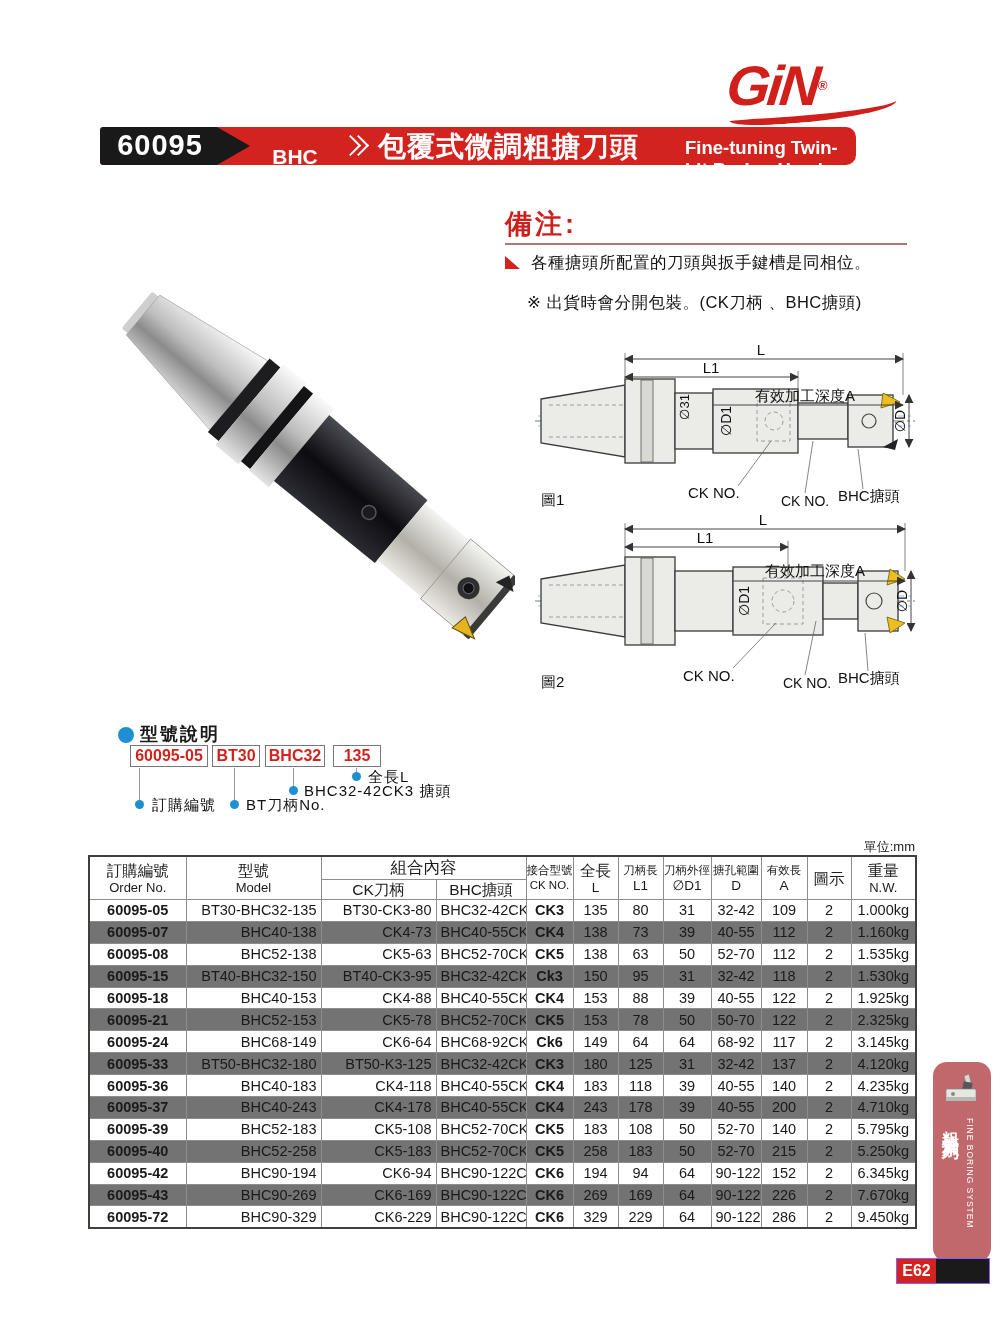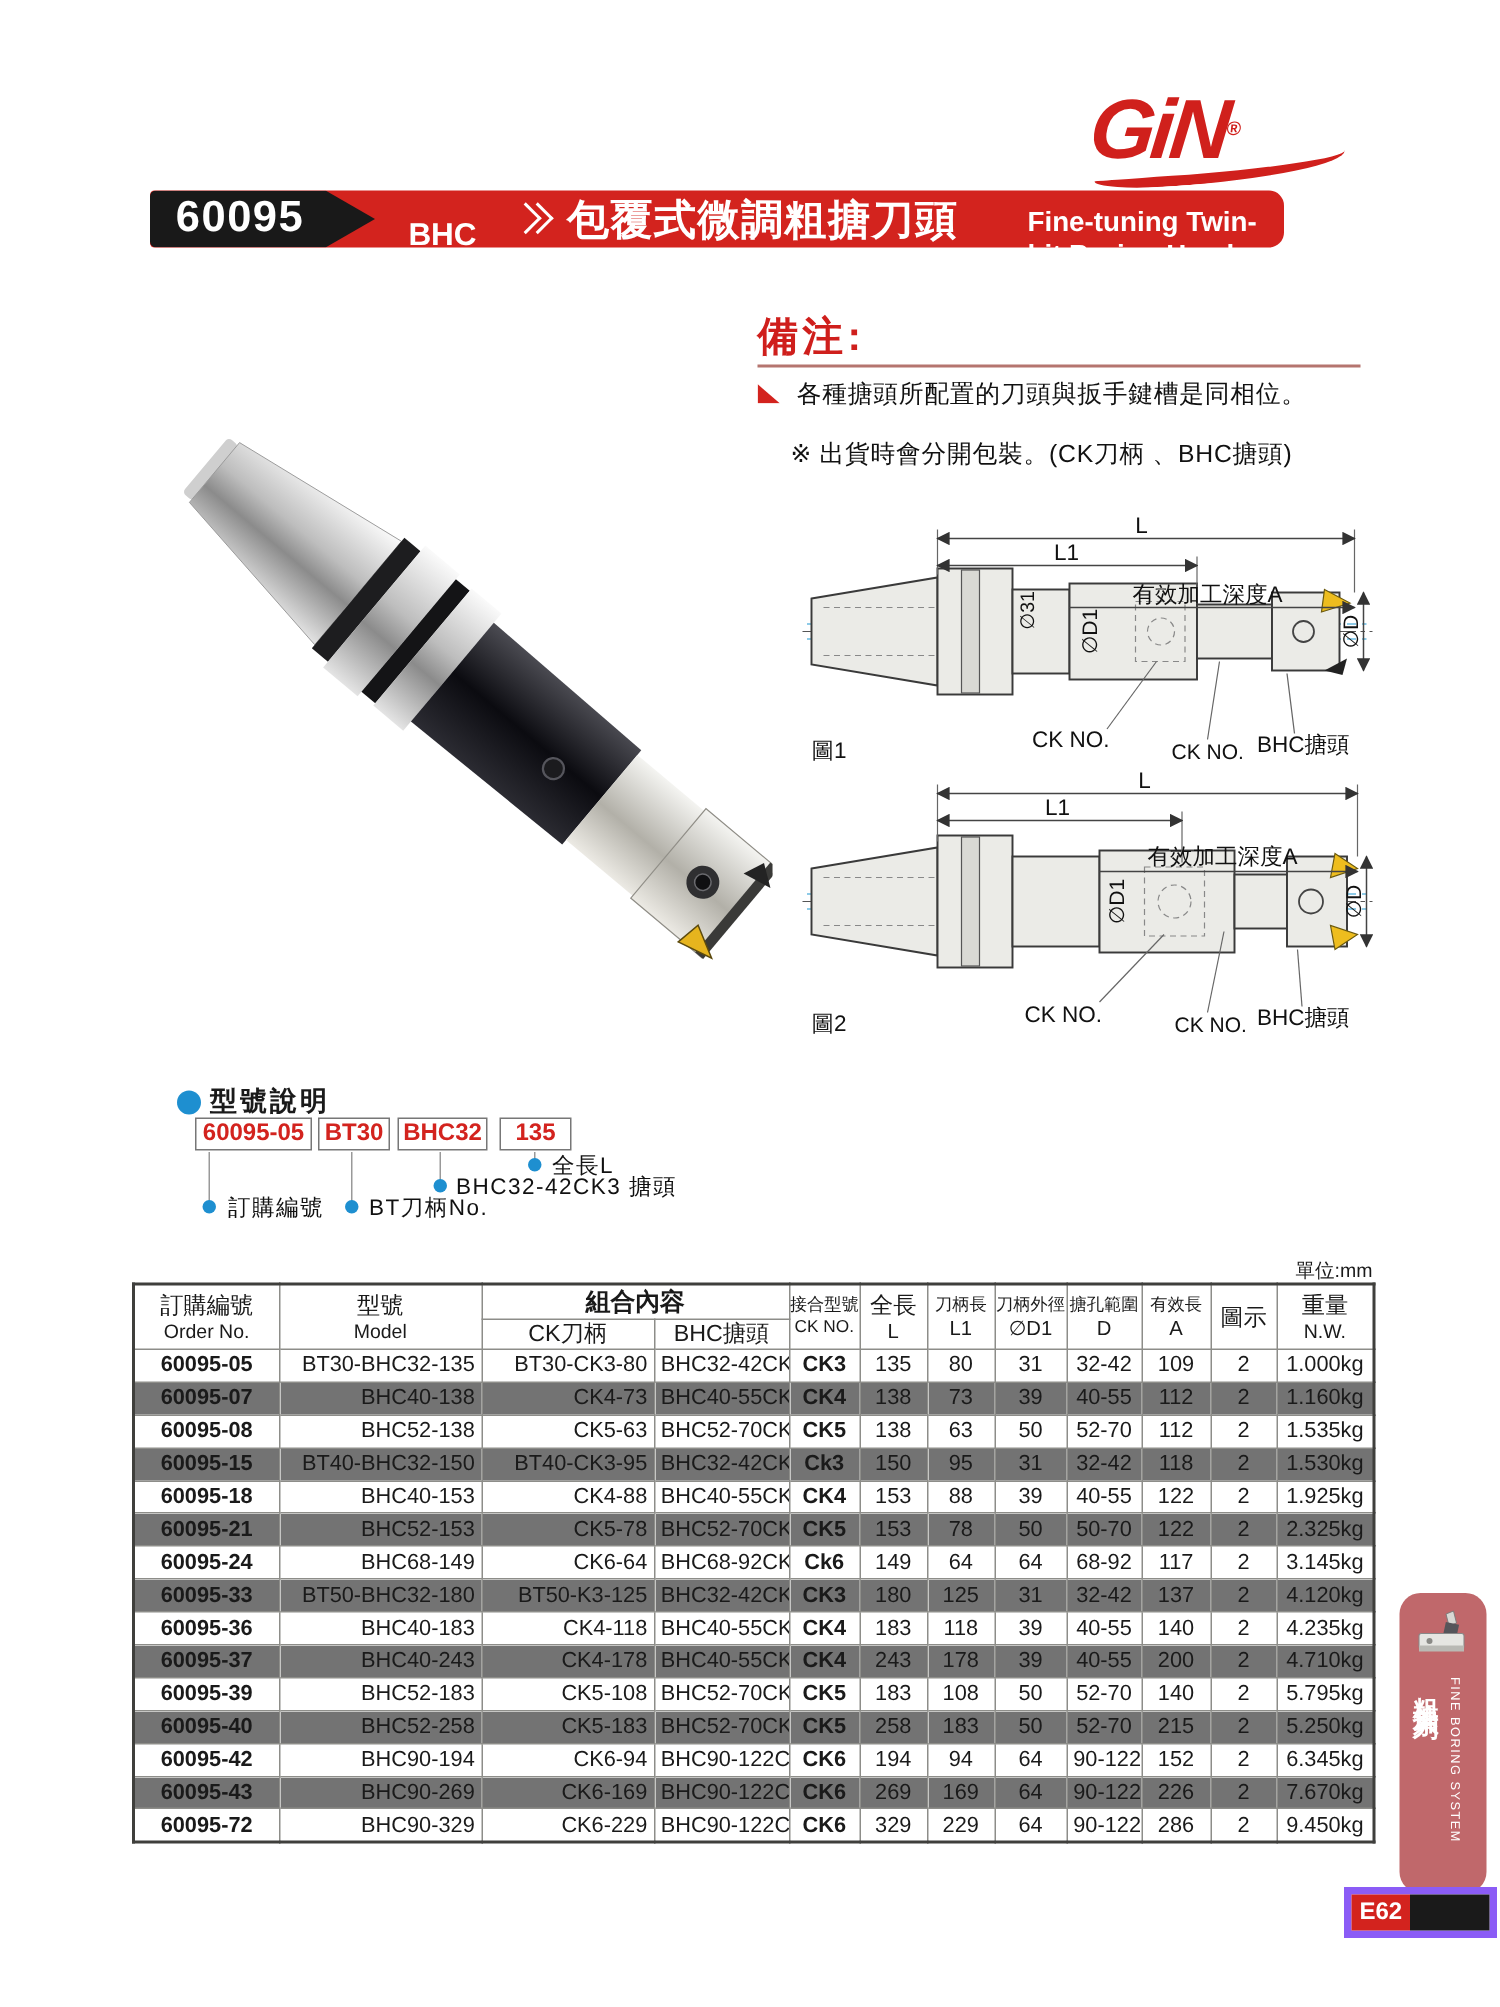--- a/index.html
+++ b/index.html
@@ -63,41 +63,41 @@
   #spec-table{position:absolute;left:88px;top:855px;width:827px;border-collapse:collapse;
         table-layout:fixed;background:#fff;border:2px solid #3f3f3c;}
   #spec-table th,#spec-table td{border:1px solid #8d8d89;padding:0;white-space:nowrap;overflow:hidden;}
   #spec-table thead th{border-bottom-width:1.5px;}
   #spec-table td{height:20.9px;font-size:14.5px;padding:0 4px;}
   #spec-table tr.alt{background:#737373;}
   .h-zh{font-size:15.5px;font-weight:normal;line-height:19px;}
   .h-zh-s{font-size:11.5px;font-weight:normal;line-height:15px;}
   .h-en{font-size:13px;font-weight:normal;line-height:16px;}
   .h-sym{font-size:13.5px;font-weight:normal;line-height:16px;}
-  .grp{font-size:16.5px;font-weight:bold;}
+  .grp{font-size:16.5px;font-weight:normal;}
   td.c0{font-weight:bold;text-align:center;font-size:15px;}
   td.c1{text-align:right;padding-right:7px;}
   td.c2{text-align:right;padding-right:5px;font-size:13.5px;}
   td.c3{text-align:center;font-size:12px;}
   td.c4{text-align:center;font-weight:bold;font-size:15px;}
   td.c5,td.c6,td.c7,td.c9,td.c10{text-align:center;}
   td.c8{text-align:center;font-size:12px;}
   td.c11{text-align:center;font-size:13.5px;}
 
   
   .sidetab{position:absolute;left:933px;top:1062px;width:58px;height:200px;background:#c0686b;
         border-radius:14px;}
   .sidetab-img{position:absolute;left:9px;top:10px;width:40px;height:36px;}
   .side-zh{position:absolute;left:6px;top:56px;writing-mode:vertical-rl;font-size:17px;font-weight:bold;
         color:#fff;letter-spacing:4px;}
   .side-en{position:absolute;left:32px;top:56px;writing-mode:vertical-rl;font-size:8.5px;color:#fff;
         letter-spacing:1px;}
 
   
-  .foot{position:absolute;left:896px;top:1258px;width:92px;height:24px;border:5px solid #8b5cf6;}
+  .foot{position:absolute;left:896px;top:1258px;width:92px;height:24px;border:1px solid #8b5cf6;}
   .foot-red{position:absolute;left:0;top:0;width:39px;height:24px;background:#d3231e;color:#fff;
         font-size:16px;font-weight:bold;text-align:center;line-height:24px;}
   .foot-black{position:absolute;left:39px;top:0;width:53px;height:24px;background:#1a1a1a;}
 </style>
 </head>
 <body>
 
 <div id="page">
 
   <div class="logo">

